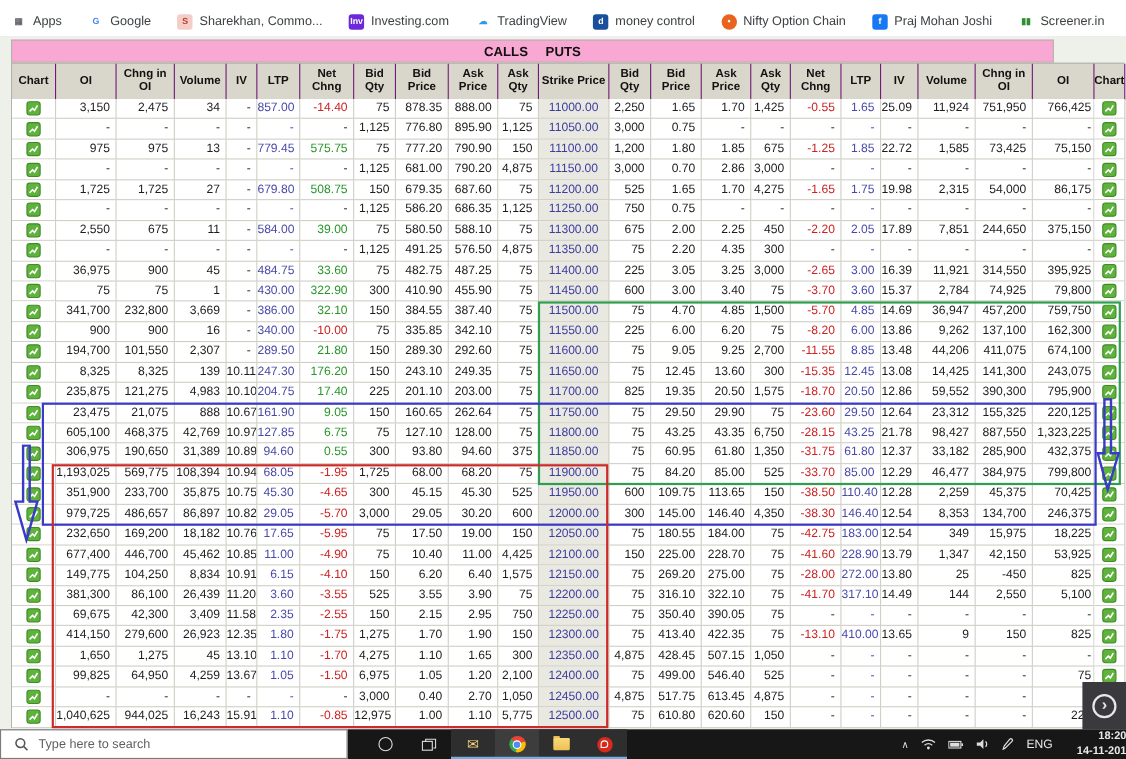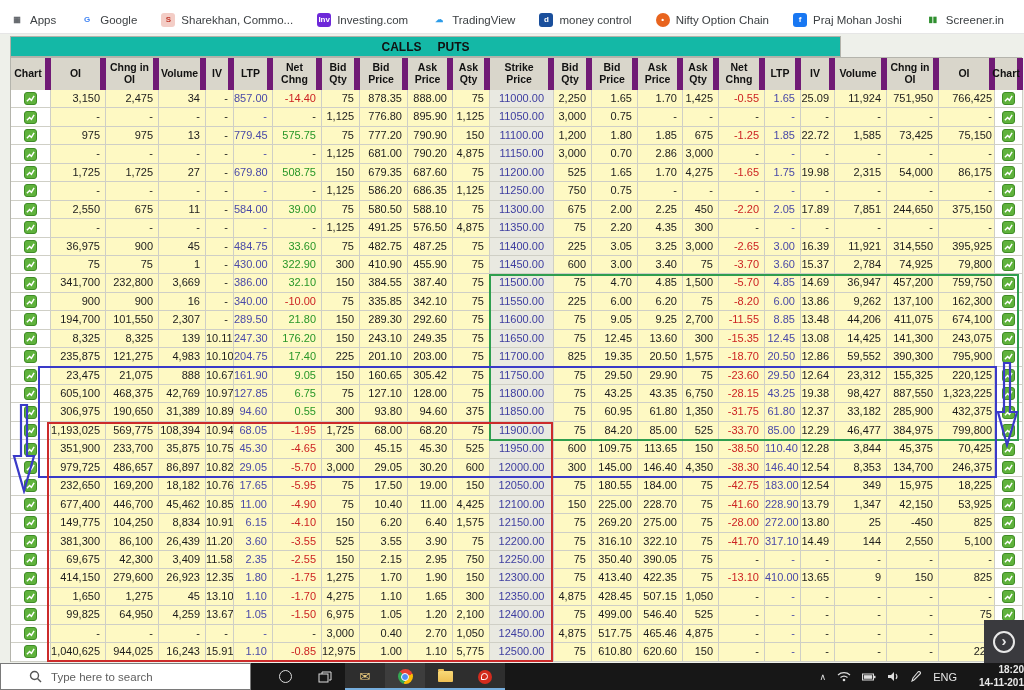--- a/index.html
+++ b/index.html
@@ -9,31 +9,31 @@
   
   .bookmarksbar { position:absolute; top:0; left:0; width:1024px; height:34px; background:#fff;
     border-bottom:1px solid #e6e6e6; display:flex; align-items:center; gap:24px; padding:6px 8px 0 10px; }
   .addr-strip { position:absolute; top:0; left:55px; width:515px; height:5px; background:#dfe2e6; border-radius:0 0 8px 8px; }
   .bm { display:flex; align-items:center; gap:6px; font-size:11.5px; color:#3c4043; white-space:nowrap; cursor:pointer; }
   .fav { width:14px; height:14px; border-radius:3px; display:flex; align-items:center; justify-content:center;
     font-size:8px; font-weight:bold; color:#fff; flex:0 0 auto; overflow:hidden; line-height:1; }
   .fav.round { border-radius:50%; }
 
   
-  .titlebar { position:absolute; left:10px; top:36px; width:831px; height:21px; background:#14b8a6;
+  .titlebar { position:absolute; left:10px; top:36px; width:948px; height:21px; background:#f9a8d4;
     border:1px solid #b2b2aa; display:flex; align-items:center; justify-content:center; gap:16px; font-size:12px; }
   .titlebar .bw { font-weight:bold; color:#111; }
   .titlebar .blue { color:#2323c8; font-weight:bold; font-size:11.5px; }
 
   .grid23 { display:grid; border-left:1px solid #b4b4ac;
     grid-template-columns:40px 55px 53px 47px 28px 39px 49px 38px 48px 45px 37px 64px 38px 46px 45px 36px 46px 36px 34px 52px 52px 56px 28px; }
   #thead { position:absolute; left:10px; top:57px; width:1012px; background:#d9d6cb; border-top:1px solid #b4b4ac; }
-  .hdr { height:33px; border-right:6px solid #701a75; border-bottom:1px solid #96968e; display:flex; align-items:center;
+  .hdr { height:33px; border-right:1px solid #701a75; border-bottom:1px solid #96968e; display:flex; align-items:center;
     justify-content:center; text-align:center; font-weight:bold; font-size:10.5px; line-height:1.1; color:#111; padding:1px; }
-  #tbody { position:absolute; left:10px; top:90px; width:1012px; grid-auto-rows:18.45px; background:#fef9c3; }
+  #tbody { position:absolute; left:10px; top:90px; width:1012px; grid-auto-rows:18.45px; background:#ffffff; }
   .cell { border-right:1px solid #cfcfc6; border-bottom:1px solid #cfcfc6; font-size:11px; line-height:17.5px;
     text-align:right; padding-right:5px; color:#1c1c1c; overflow:hidden; white-space:nowrap; }
   .cell.chart { background:#fff; display:flex; align-items:center; justify-content:center; padding:0; }
   .cell.strike { background:#e9e9e1; text-align:center; padding-right:0; color:#3d3da0; }
   .cell.ltp { color:#4949a8; }
   .cell.neg { color:#cc2222; }
   .cell.pos { color:#289628; }
   .cell.oi-last { padding-right:2px; }
   .cic { width:13px; height:13px; border-radius:3px; background:#5fb23c; border:1px solid #3f8c26;
     display:flex; align-items:center; justify-content:center; cursor:pointer; }
@@ -47,22 +47,22 @@
 
   
   .flyout { position:absolute; left:984px; top:620px; width:40px; height:43px; background:#3a3a3e;
     display:flex; align-items:center; justify-content:center; cursor:pointer; }
   .flyout .circ { width:22px; height:22px; border:2px solid #e8e8e8; border-radius:50%; color:#e8e8e8;
     display:flex; align-items:center; justify-content:center; font-size:15px; font-weight:bold; padding-bottom:2px; }
 
   
   .taskbar { position:absolute; left:0; top:663px; width:1024px; height:27px; background:#171717;
     display:flex; align-items:stretch; color:#e6e6e6; }
-  .search { width:251px; background:#fff; border:1px solid #7a7a7a; display:flex; align-items:center; gap:9px;
-    padding-left:28px; font-size:11.5px; color:#5f5f5f; cursor:text; }
+  .search { width:316px; background:#fff; border:1px solid #7a7a7a; display:flex; align-items:center; gap:9px;
+    padding-left:12px; font-size:11.5px; color:#5f5f5f; cursor:text; }
   .tbi { width:40px; display:flex; align-items:center; justify-content:center; cursor:pointer; }
   .tbi.open { background:#2e2e2e; box-shadow:inset 0 -2px 0 #76aede; }
   .tbi.active { background:#3d3d3d; }
   .ring { width:13px; height:13px; border:1.5px solid #ddd; border-radius:50%; }
   .chromeball { width:15px; height:15px; border-radius:50%; position:relative;
     background:conic-gradient(from -50deg,#ea4335 0 120deg,#fbbc05 120deg 240deg,#34a853 240deg 360deg); }
   .chromeball::after { content:""; position:absolute; inset:3.5px; background:#4f8df5; border:1.5px solid #fff; border-radius:50%; }
   .folderic { width:15px; height:11px; background:linear-gradient(#f9d977,#eebf54); border-radius:1px; position:relative; }
   .folderic::before { content:""; position:absolute; top:-2px; left:0; width:6px; height:2px; background:#eebf54; border-radius:1px 1px 0 0; }
   .redapp { width:14px; height:14px; border-radius:50%; background:#d42b1e; position:relative; }
@@ -682,21 +682,21 @@
         </span>
       </div>
       <div class="cell">23,475</div>
       <div class="cell">21,075</div>
       <div class="cell">888</div>
       <div class="cell">10.67</div>
       <div class="cell ltp">161.90</div>
       <div class="cell pos">9.05</div>
       <div class="cell">150</div>
       <div class="cell">160.65</div>
-      <div class="cell">305.42</div>
+      <div class="cell">262.64</div>
       <div class="cell">75</div>
       <div class="cell strike">11750.00</div>
       <div class="cell">75</div>
       <div class="cell">29.50</div>
       <div class="cell">29.90</div>
       <div class="cell">75</div>
       <div class="cell neg">-23.60</div>
       <div class="cell ltp">29.50</div>
       <div class="cell">12.64</div>
       <div class="cell">23,312</div>
@@ -726,21 +726,21 @@
       <div class="cell">127.10</div>
       <div class="cell">128.00</div>
       <div class="cell">75</div>
       <div class="cell strike">11800.00</div>
       <div class="cell">75</div>
       <div class="cell">43.25</div>
       <div class="cell">43.35</div>
       <div class="cell">6,750</div>
       <div class="cell neg">-28.15</div>
       <div class="cell ltp">43.25</div>
-      <div class="cell">19.38</div>
+      <div class="cell">21.78</div>
       <div class="cell">98,427</div>
       <div class="cell">887,550</div>
       <div class="cell oi-last">1,323,225</div>
       <div class="cell chart">
         <span class="cic">
           <svg width="9" height="9" viewBox="0 0 10 10">
             <polyline points="1,8 4,5 6,7 9,2" fill="none" stroke="#fff" stroke-width="1.6"></polyline>
           </svg>
         </span>
       </div>
@@ -832,21 +832,21 @@
       <div class="cell">45.30</div>
       <div class="cell">525</div>
       <div class="cell strike">11950.00</div>
       <div class="cell">600</div>
       <div class="cell">109.75</div>
       <div class="cell">113.65</div>
       <div class="cell">150</div>
       <div class="cell neg">-38.50</div>
       <div class="cell ltp">110.40</div>
       <div class="cell">12.28</div>
-      <div class="cell">3,844</div>
+      <div class="cell">2,259</div>
       <div class="cell">45,375</div>
       <div class="cell oi-last">70,425</div>
       <div class="cell chart">
         <span class="cic">
           <svg width="9" height="9" viewBox="0 0 10 10">
             <polyline points="1,8 4,5 6,7 9,2" fill="none" stroke="#fff" stroke-width="1.6"></polyline>
           </svg>
         </span>
       </div>
       <div class="cell chart">
@@ -1177,21 +1177,21 @@
       <div class="cell">-</div>
       <div class="cell ltp">-</div>
       <div class="cell">-</div>
       <div class="cell">3,000</div>
       <div class="cell">0.40</div>
       <div class="cell">2.70</div>
       <div class="cell">1,050</div>
       <div class="cell strike">12450.00</div>
       <div class="cell">4,875</div>
       <div class="cell">517.75</div>
-      <div class="cell">465.46</div>
+      <div class="cell">613.45</div>
       <div class="cell">4,875</div>
       <div class="cell">-</div>
       <div class="cell ltp">-</div>
       <div class="cell">-</div>
       <div class="cell">-</div>
       <div class="cell">-</div>
       <div class="cell oi-last">-</div>
       <div class="cell chart">
         <span class="cic">
           <svg width="9" height="9" viewBox="0 0 10 10">

